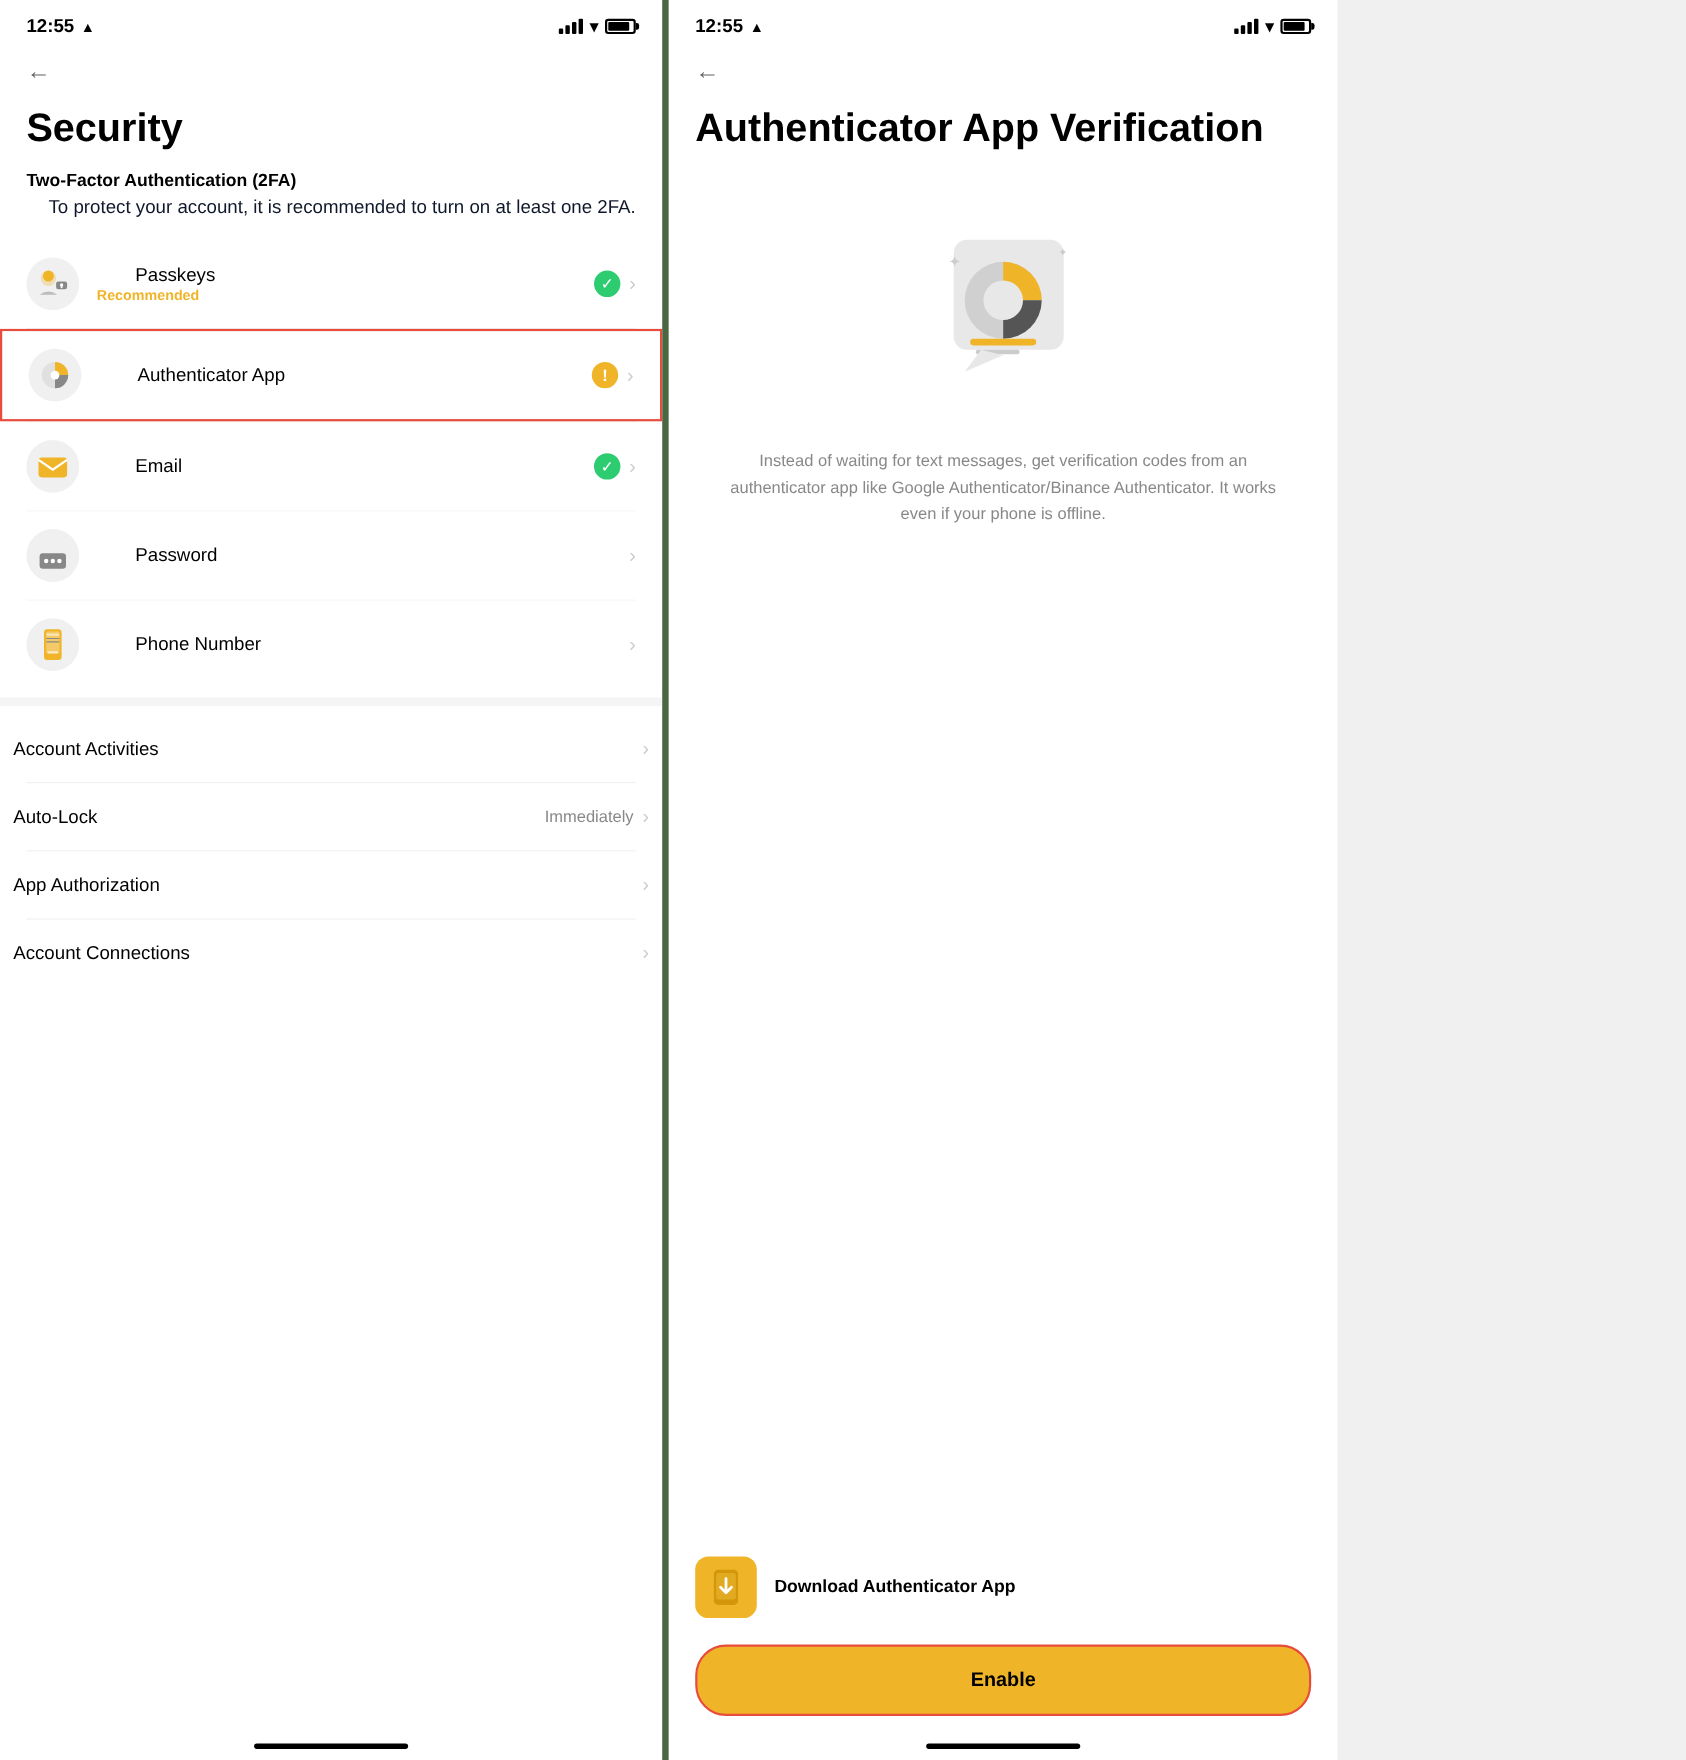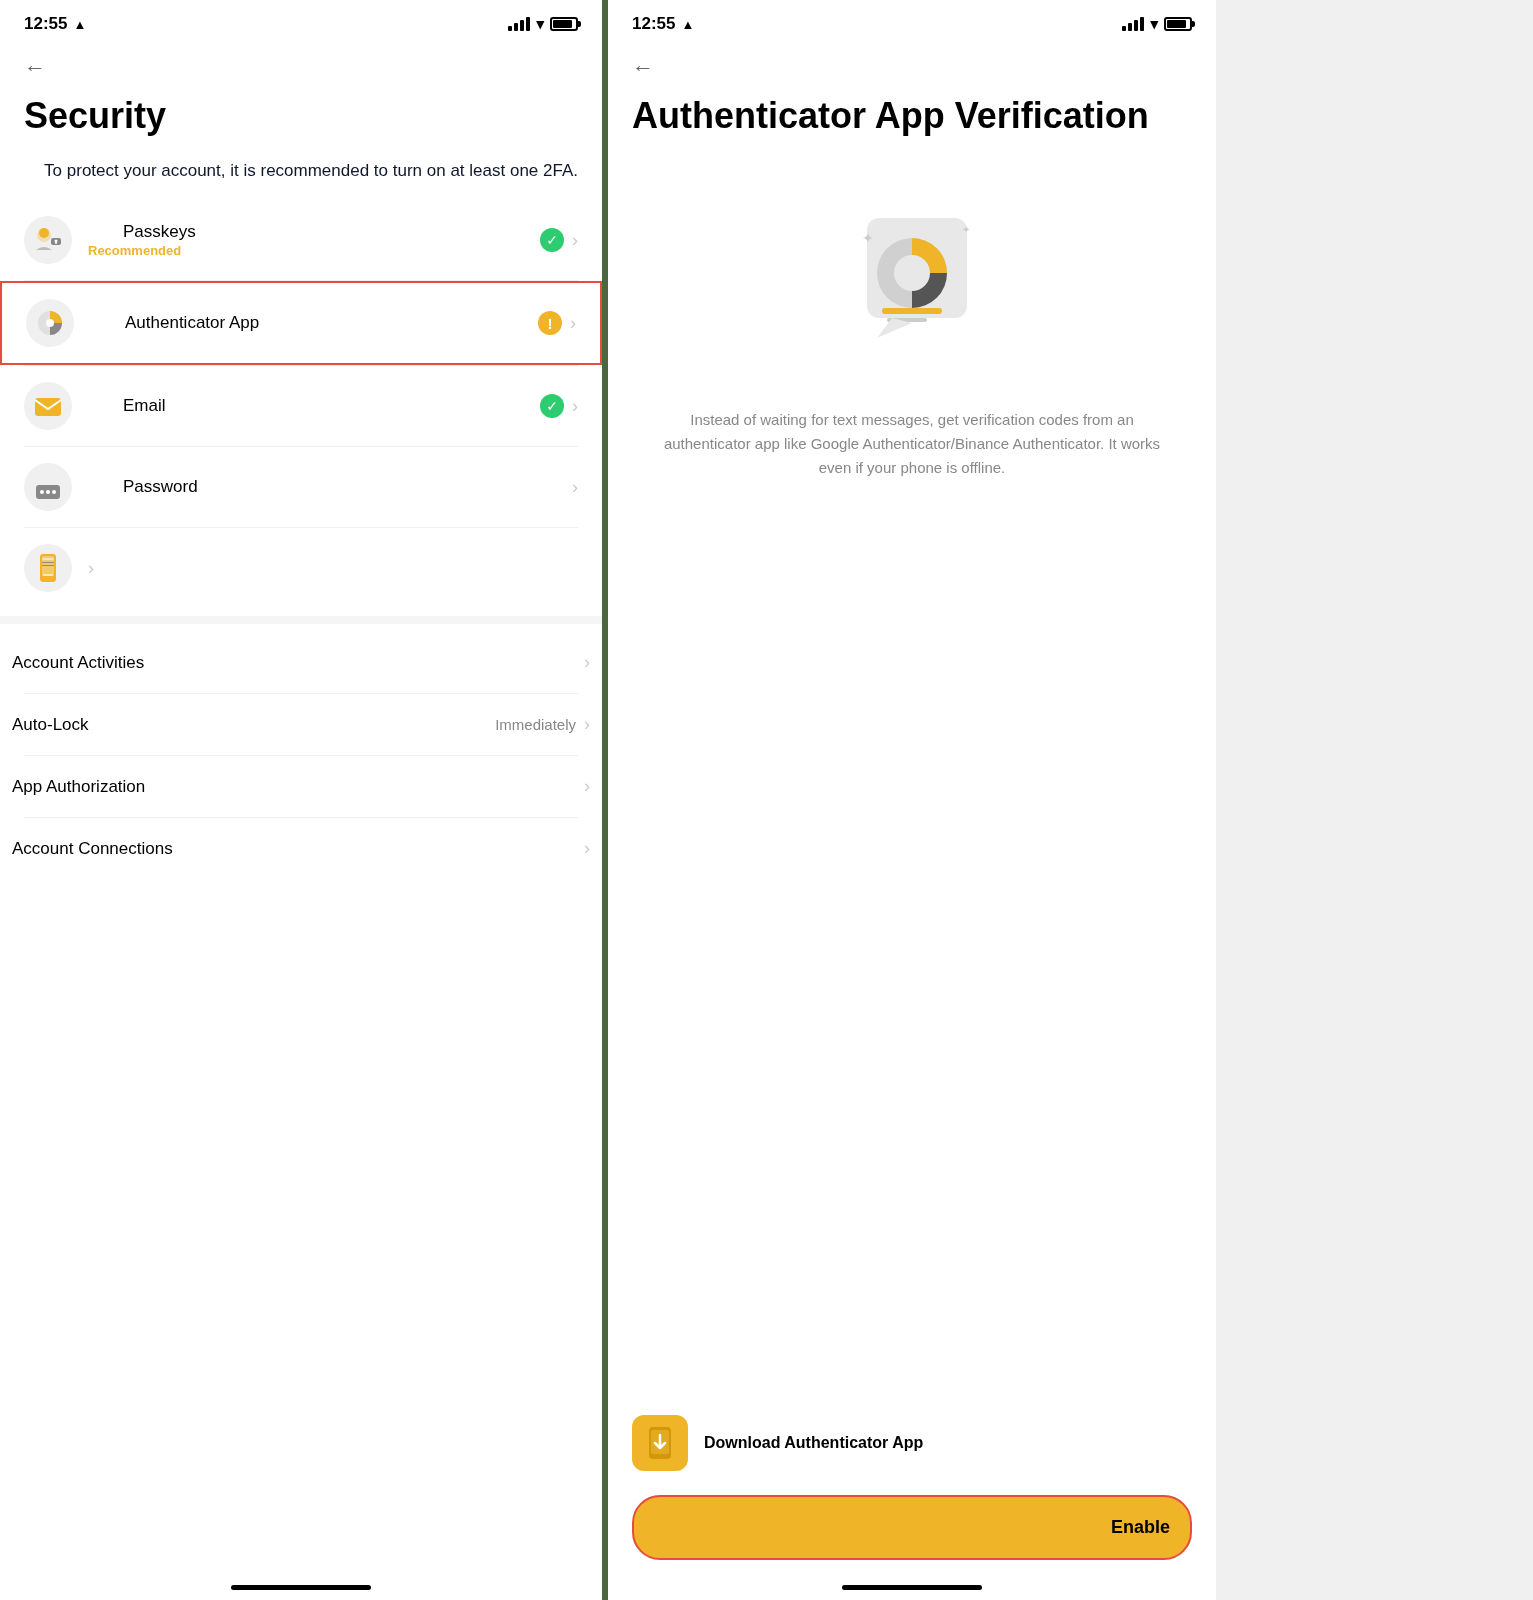--- a/index.html
+++ b/index.html
@@ -252,21 +252,20 @@
       width: 100%;
       background: #f0b429;
       border: none;
       border-radius: 28px;
       padding: 20px;
       font-size: 18px;
       font-weight: 700;
       color: #000;
       cursor: pointer;
       border: 2.5px solid #e74c3c;
-      text-align: right;
     }
   </style>
 </head>
 <body>
 
 <div class="screen screen-left">
 
   <div class="status-bar">
     <div class="status-left">
       <span>12:55</span>
@@ -286,20 +285,21 @@
     </div>
   </div>
 
   <div class="nav-back">
     <span>←</span>
   </div>
 
   <div class="page-title">Security</div>
 
   <div class="section-header">
+    <div class="section-title-text">Two-Factor Authentication (2FA)</div>
     <div class="section-subtitle-text">To protect your account, it is recommended to turn on at least one 2FA.</div>
   </div>
 
   <div style="height: 12px;"></div>
 
   <div class="list-item">
     <div class="item-icon-wrap">
       <svg width="32" height="32" viewBox="0 0 32 32">
         <circle cx="12" cy="11" r="7" fill="#f0b429" opacity="0.3"></circle>
         <circle cx="12" cy="9" r="5" fill="#f0b429"></circle>
@@ -381,20 +381,23 @@
   <div class="list-item">
     <div class="item-icon-wrap">
       <svg width="32" height="32" viewBox="0 0 32 32">
         <rect x="8" y="2" width="16" height="28" rx="3" fill="#f0b429"></rect>
         <rect x="10" y="4" width="12" height="20" rx="1" fill="#fff" opacity="0.3"></rect>
         <rect x="11" y="22" width="10" height="2" rx="1" fill="#fff" opacity="0.6"></rect>
         <rect x="10" y="6" width="12" height="2" rx="1" fill="#fff" opacity="0.5"></rect>
         <rect x="10" y="10" width="12" height="1" rx="0.5" fill="#888"></rect>
         <rect x="10" y="13" width="12" height="1" rx="0.5" fill="#888"></rect>
       </svg>
+    </div>
+    <div class="item-content">
+      <div class="item-label">Phone Number</div>
     </div>
     <div class="item-right">
       <span class="chevron">›</span>
     </div>
   </div>
 
   <div class="section-divider"></div>
 
   <div class="simple-list-item">
     <span class="simple-item-label">Account Activities</span>

